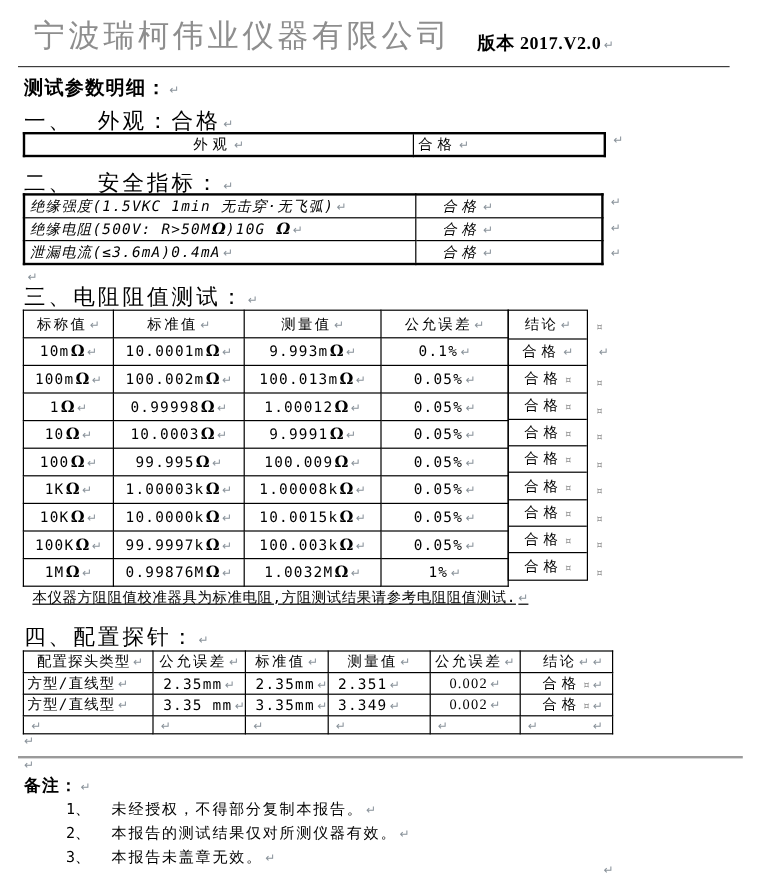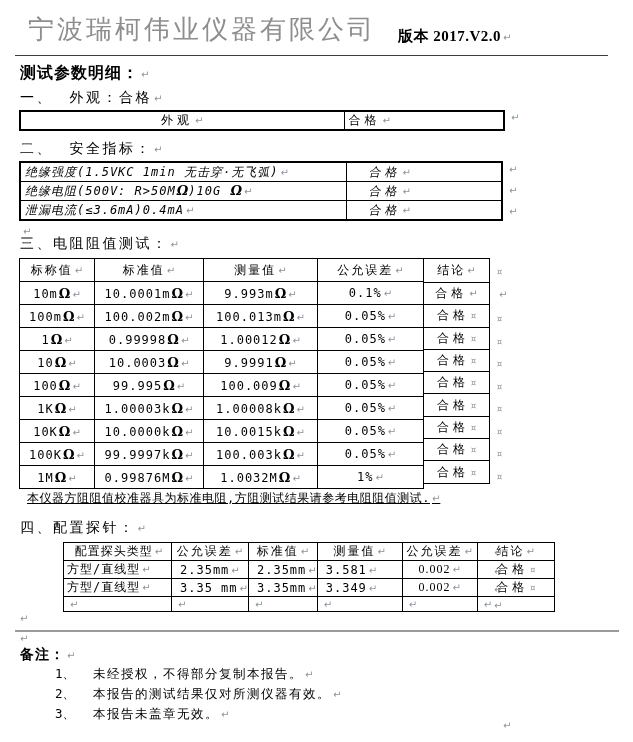--- a/index.html
+++ b/index.html
@@ -8,21 +8,21 @@
   .abs{position:absolute;}
   
   #company{left:28px;top:12px;font-size:26px;color:#8e8e8e;letter-spacing:3px;
            font-family:"DejaVu Serif","Liberation Serif",serif;white-space:nowrap;}
   #version{left:398px;top:27px;font-size:15px;font-weight:bold;
            font-family:"Liberation Serif","DejaVu Serif",serif;letter-spacing:.5px;}
   .hline1{left:15px;top:55px;width:593px;height:1px;background:#3d3d3d;}
   .hline2{left:15px;top:630px;width:604px;height:2px;background:#9a9a9a;}
   
   .h-bold{font-weight:bold;font-size:16px;letter-spacing:1px;white-space:nowrap;}
-  .secline{font-size:14px;letter-spacing:2.5px;white-space:nowrap;}
+  .secline{font-size:18px;letter-spacing:2.5px;white-space:nowrap;}
   .noteline{font-size:12px;letter-spacing:.5px;white-space:nowrap;}
   
   .pm::after{content:"↵";color:#8a939b;font-size:10px;margin-left:2px;letter-spacing:0;
              font-family:"DejaVu Sans",sans-serif;font-weight:normal;}
   .cm::after{content:"¤";color:#929292;font-size:8px;margin-left:2px;letter-spacing:0;
              font-family:"DejaVu Sans",sans-serif;font-weight:normal;}
   .mark{position:absolute;color:#8a939b;font-size:10px;font-family:"DejaVu Sans",sans-serif;}
   .mark.c{font-size:8px;color:#929292;}
   
   table{border-collapse:collapse;table-layout:fixed;}
@@ -43,21 +43,21 @@
   #t3{position:absolute;left:19px;top:258px;}
   #t3 td{border:1px solid #000;height:22px;text-align:center;letter-spacing:1px;}
   #t3 td.hd{letter-spacing:2px;}
   
   #t3c{position:absolute;left:423px;top:258px;width:67px;height:226px;
        border:1px solid #000;box-sizing:border-box;}
   #t3c .ccell{box-sizing:border-box;height:22.3px;border-top:1px solid #000;
               display:flex;align-items:center;justify-content:center;font-size:12px;}
   #t3c .ccell.head{height:23px;border-top:none;letter-spacing:2px;}
   
-  #t4{position:absolute;left:19px;top:542px;margin-left:44px;}
+  #t4{position:absolute;left:19px;top:542px;}
   #t4 td{border:1px solid #000;letter-spacing:1px;}
   #t4 tr.hrow td{height:17px;letter-spacing:2px;text-align:center;}
   #t4 tr.drow td{height:16px;}
   #t4 tr.erow td{height:13px;text-align:left;padding-left:4px;}
   .padl3{text-align:left;padding-left:3px;letter-spacing:1px !important;}
   .padl8{text-align:left;padding-left:8px;}
   .omg{font-weight:bold;font-size:13px;font-family:"DejaVu Serif",serif;padding-left:1px;letter-spacing:0;}
   
   .ritem{position:absolute;left:55px;font-size:12.5px;letter-spacing:1.5px;white-space:nowrap;}
   .rnum{display:inline-block;width:38px;letter-spacing:0;}
@@ -235,21 +235,21 @@
       <td><span class="pm">公允误差</span></td>
       <td><span class="pm">标准值</span></td>
       <td><span class="pm">测量值</span></td>
       <td><span class="pm">公允误差</span></td>
       <td><span class="pm">结论</span></td>
     </tr>
     <tr class="drow">
       <td class="padl3"><span class="pm">方型/直线型</span></td>
       <td class="padl8"><span class="pm">2.35mm</span></td>
       <td class="padl8"><span class="pm">2.35mm</span></td>
-      <td class="padl8"><span class="pm">3.581</span></td>
+      <td class="padl8"><span class="pm">2.351</span></td>
       <td class="tcent"><span class="pm">0.002</span></td>
       <td class="tcent"><span class="cm pass">合格</span></td>
     </tr>
     <tr class="drow">
       <td class="padl3"><span class="pm">方型/直线型</span></td>
       <td class="padl8"><span class="pm">3.35 mm</span></td>
       <td class="padl8"><span class="pm">3.35mm</span></td>
       <td class="padl8"><span class="pm">3.349</span></td>
       <td class="tcent"><span class="pm">0.002</span></td>
       <td class="tcent"><span class="cm pass">合格</span></td>

